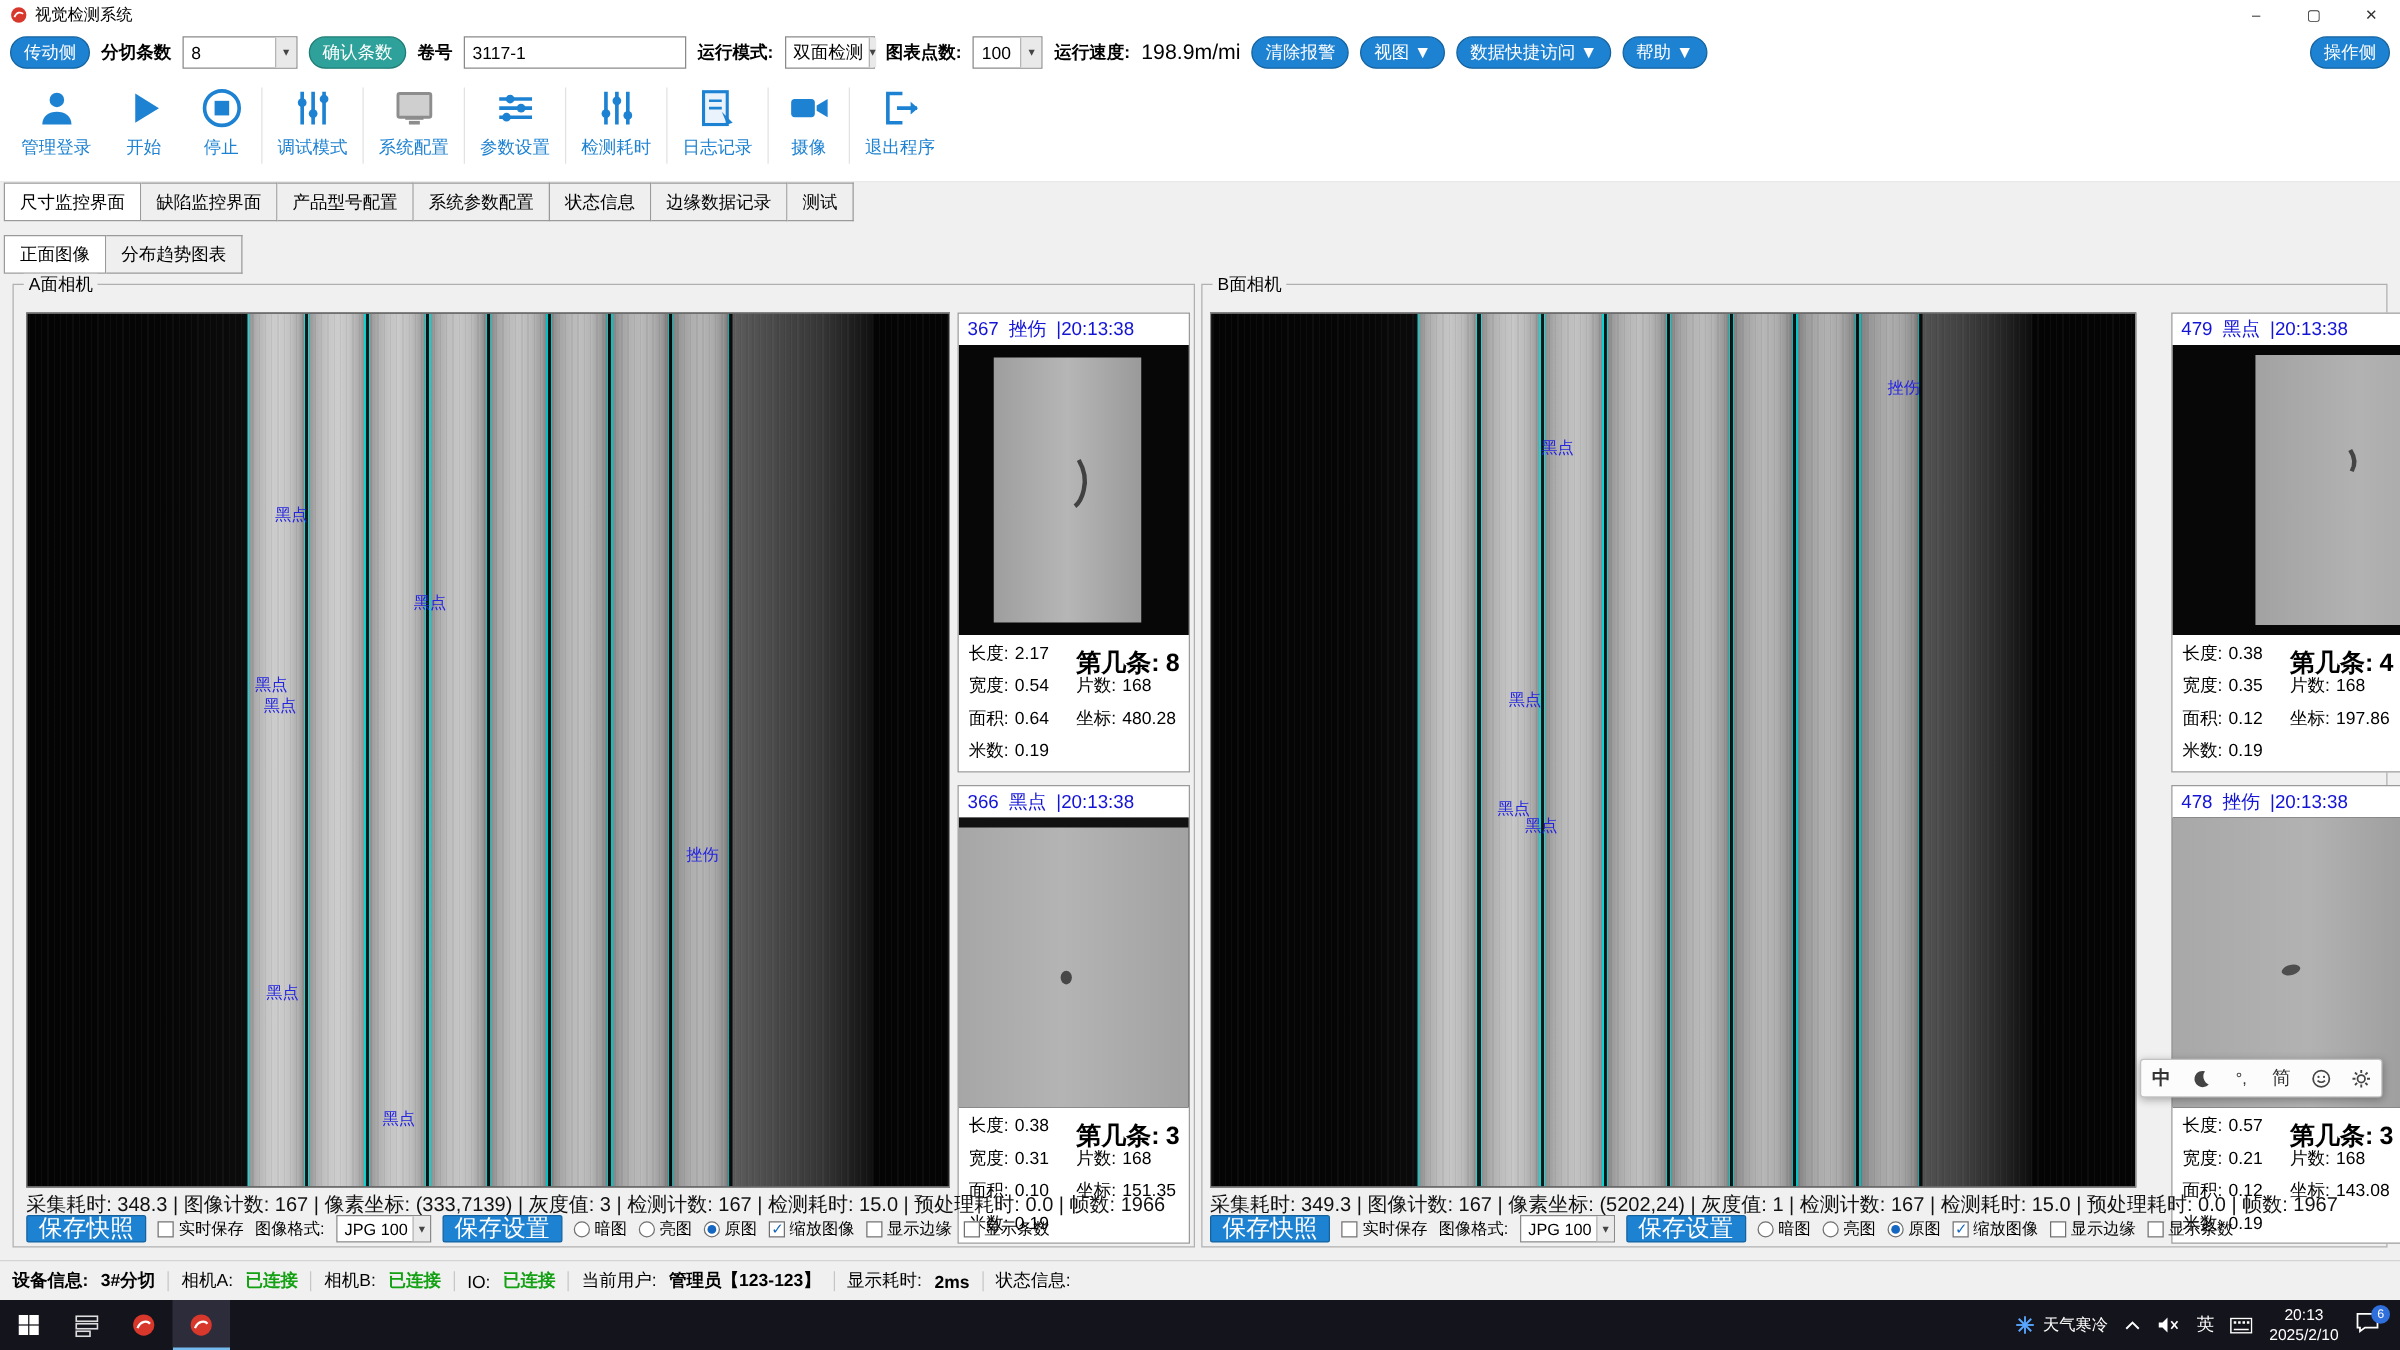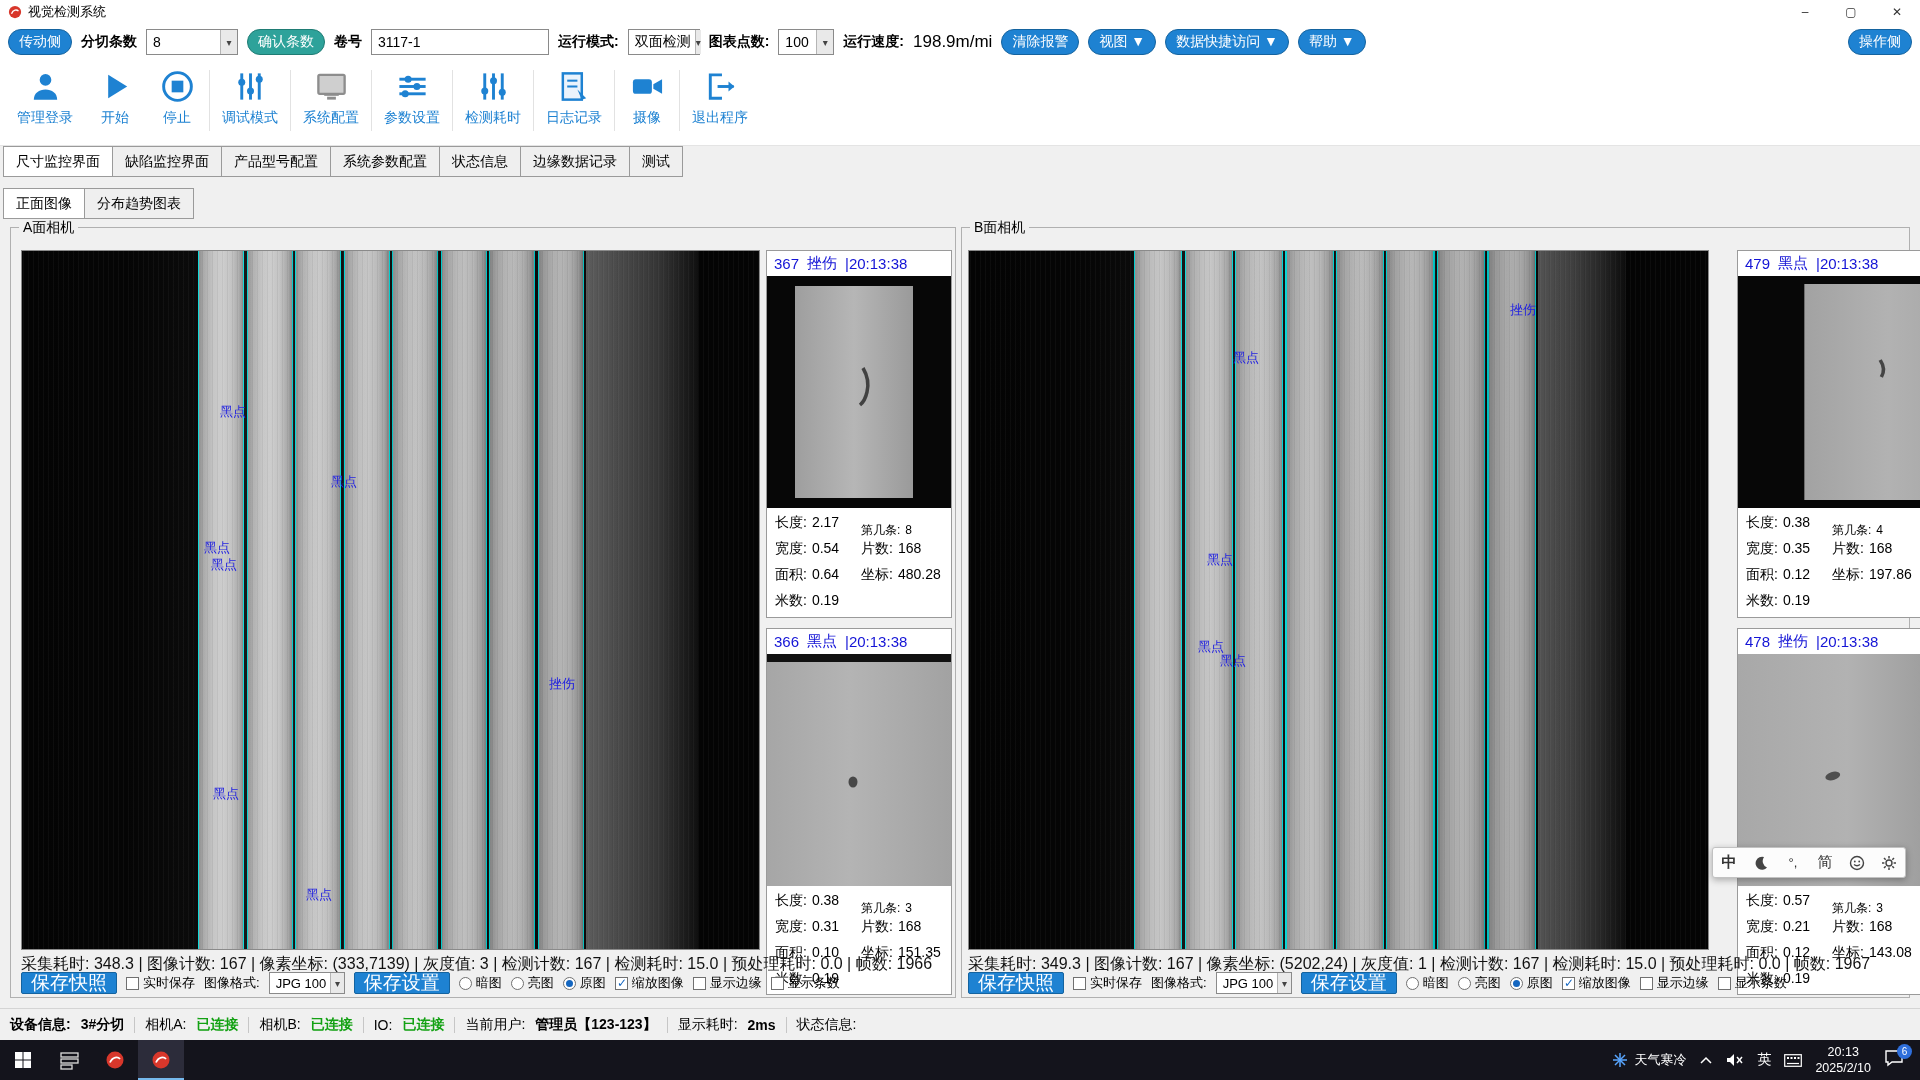--- a/index.html
+++ b/index.html
@@ -65,21 +65,21 @@
 .ov{position:absolute;color:#2323e0;font-size:13px;white-space:nowrap;}
 
 
 .sidebar{position:absolute;display:flex;flex-direction:column;gap:10px;}
 .card{flex:1;background:#fff;border:1px solid #9a9a9a;display:flex;flex-direction:column;overflow:hidden;}
 .chead{display:flex;align-items:center;gap:8px;padding:3px 7px;color:#1414d6;font-size:15px;}
 .thumb{height:232px;background:#000;flex:0 0 auto;}
 .thumb svg{width:100%;height:100%;display:block;}
 .cstats{display:grid;grid-template-columns:86px 1fr;grid-auto-rows:26px;align-items:center;padding:2px 8px;}
 .kv{display:flex;align-items:baseline;gap:5px;font-size:14px;white-space:nowrap;}
-.kv.big{font-weight:normal;font-size:12px;margin-top:15px;}
+.kv.big{font-weight:bold;font-size:20px;margin-top:15px;}
 
 
 .statline{position:absolute;font-size:16px;color:#111;white-space:nowrap;}
 .ctrlrow{position:absolute;display:flex;align-items:center;gap:9px;font-size:13px;white-space:nowrap;}
 .chk,.rad{display:inline-flex;align-items:center;gap:4px;}
 .box{width:13px;height:13px;border:1px solid #707070;background:#fff;display:inline-block;flex:0 0 auto;}
 .chk.checked .box{position:relative;}
 .chk.checked .box::after{content:"✓";position:absolute;left:0;top:-2px;width:13px;text-align:center;color:#1466c0;font-weight:bold;font-size:12px;}
 .dot{width:13px;height:13px;border:1px solid #707070;border-radius:50%;background:#fff;display:inline-block;flex:0 0 auto;}
 .rad.checked .dot{position:relative;}

